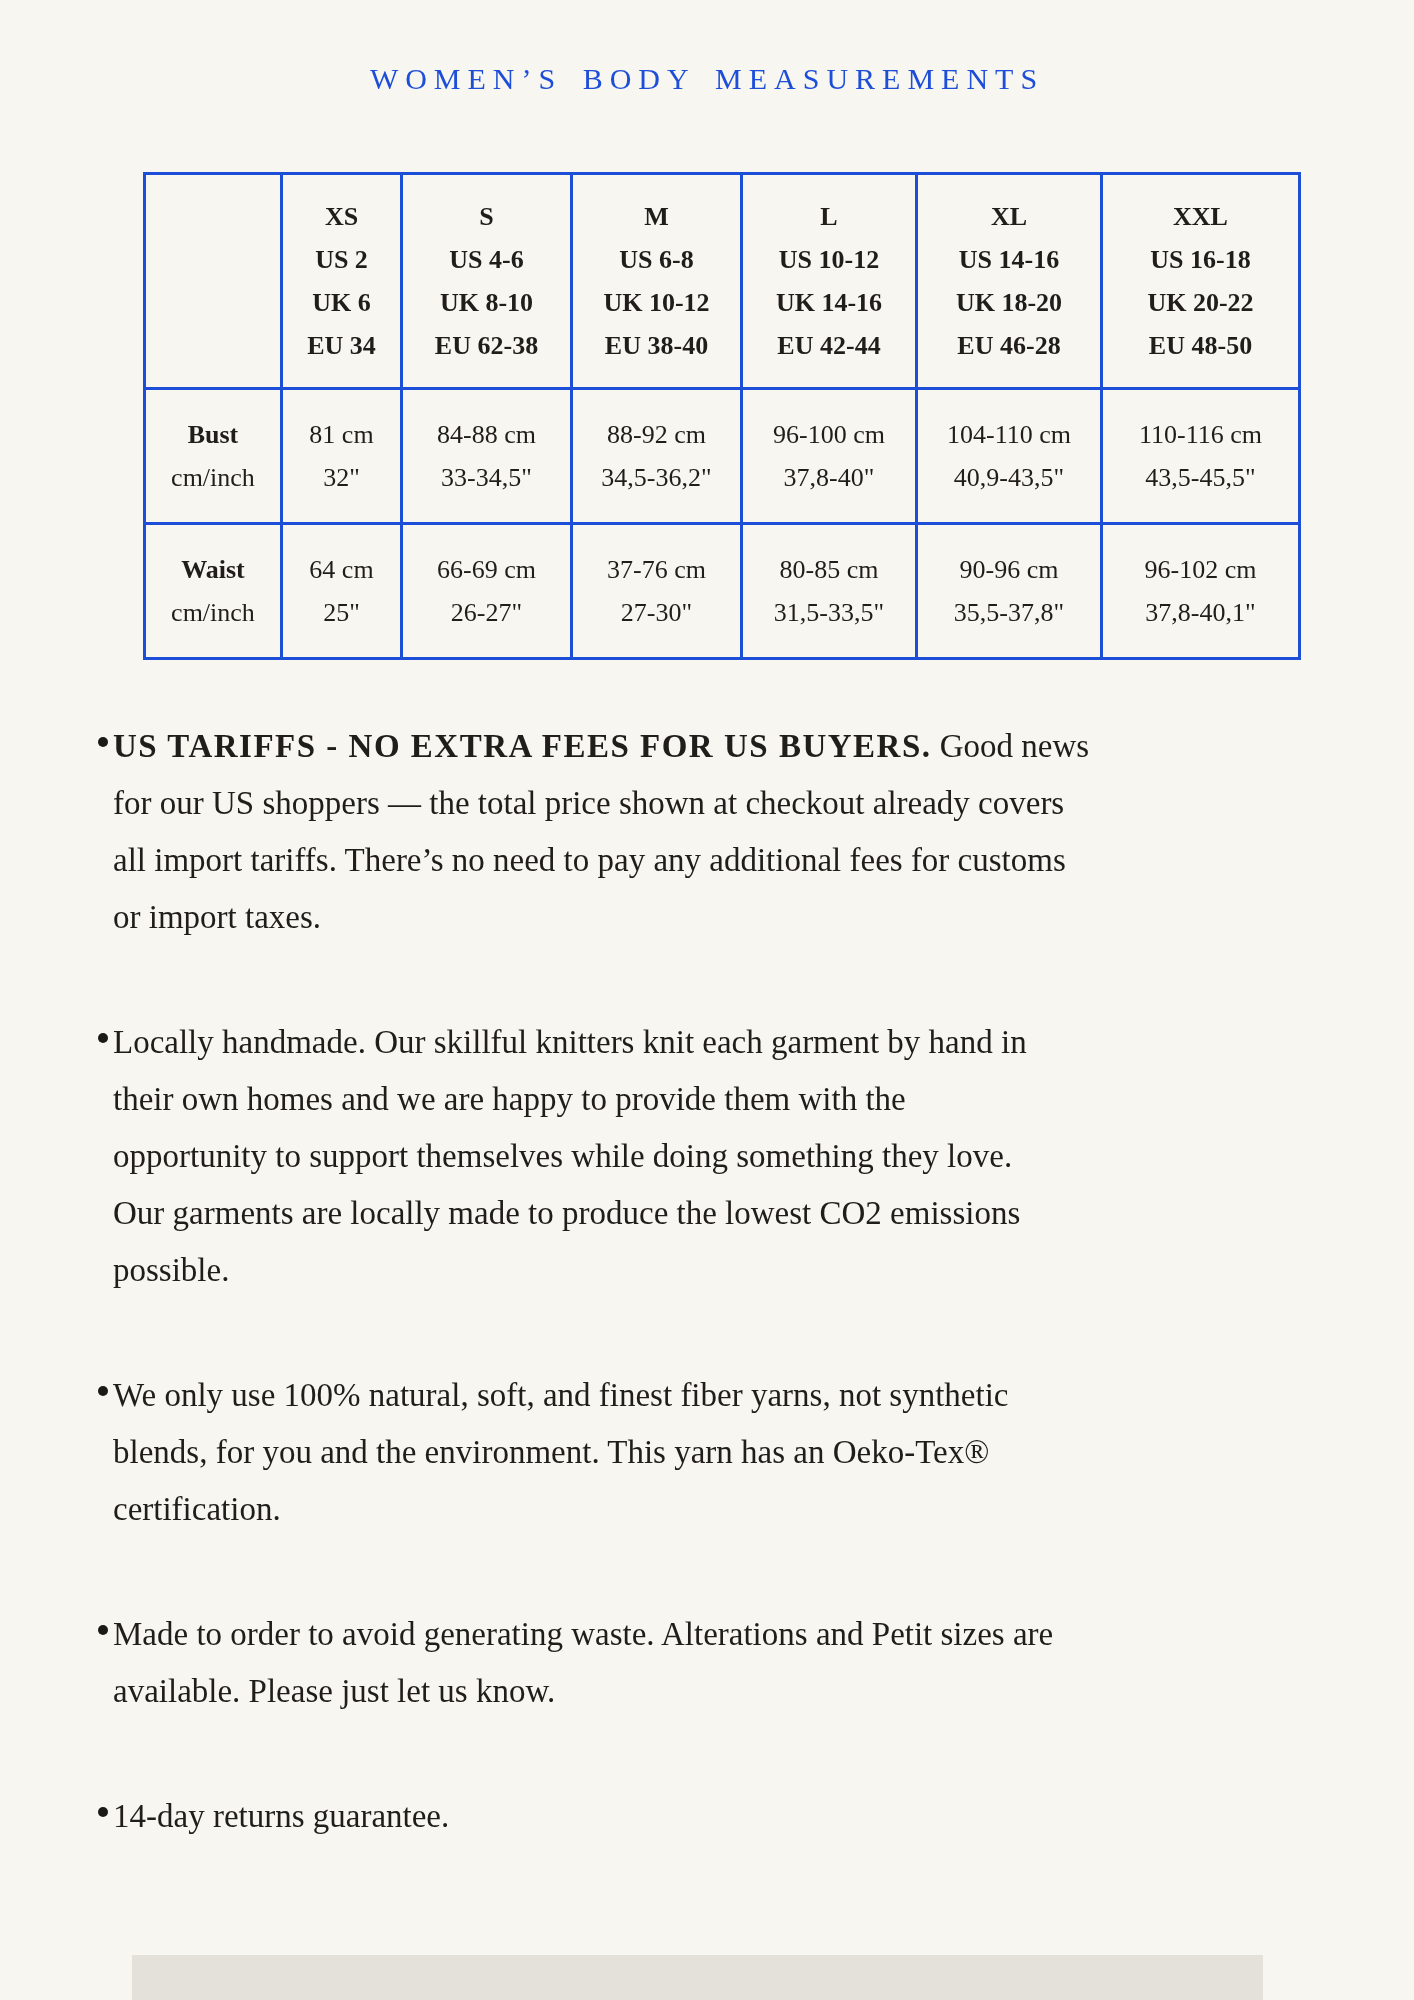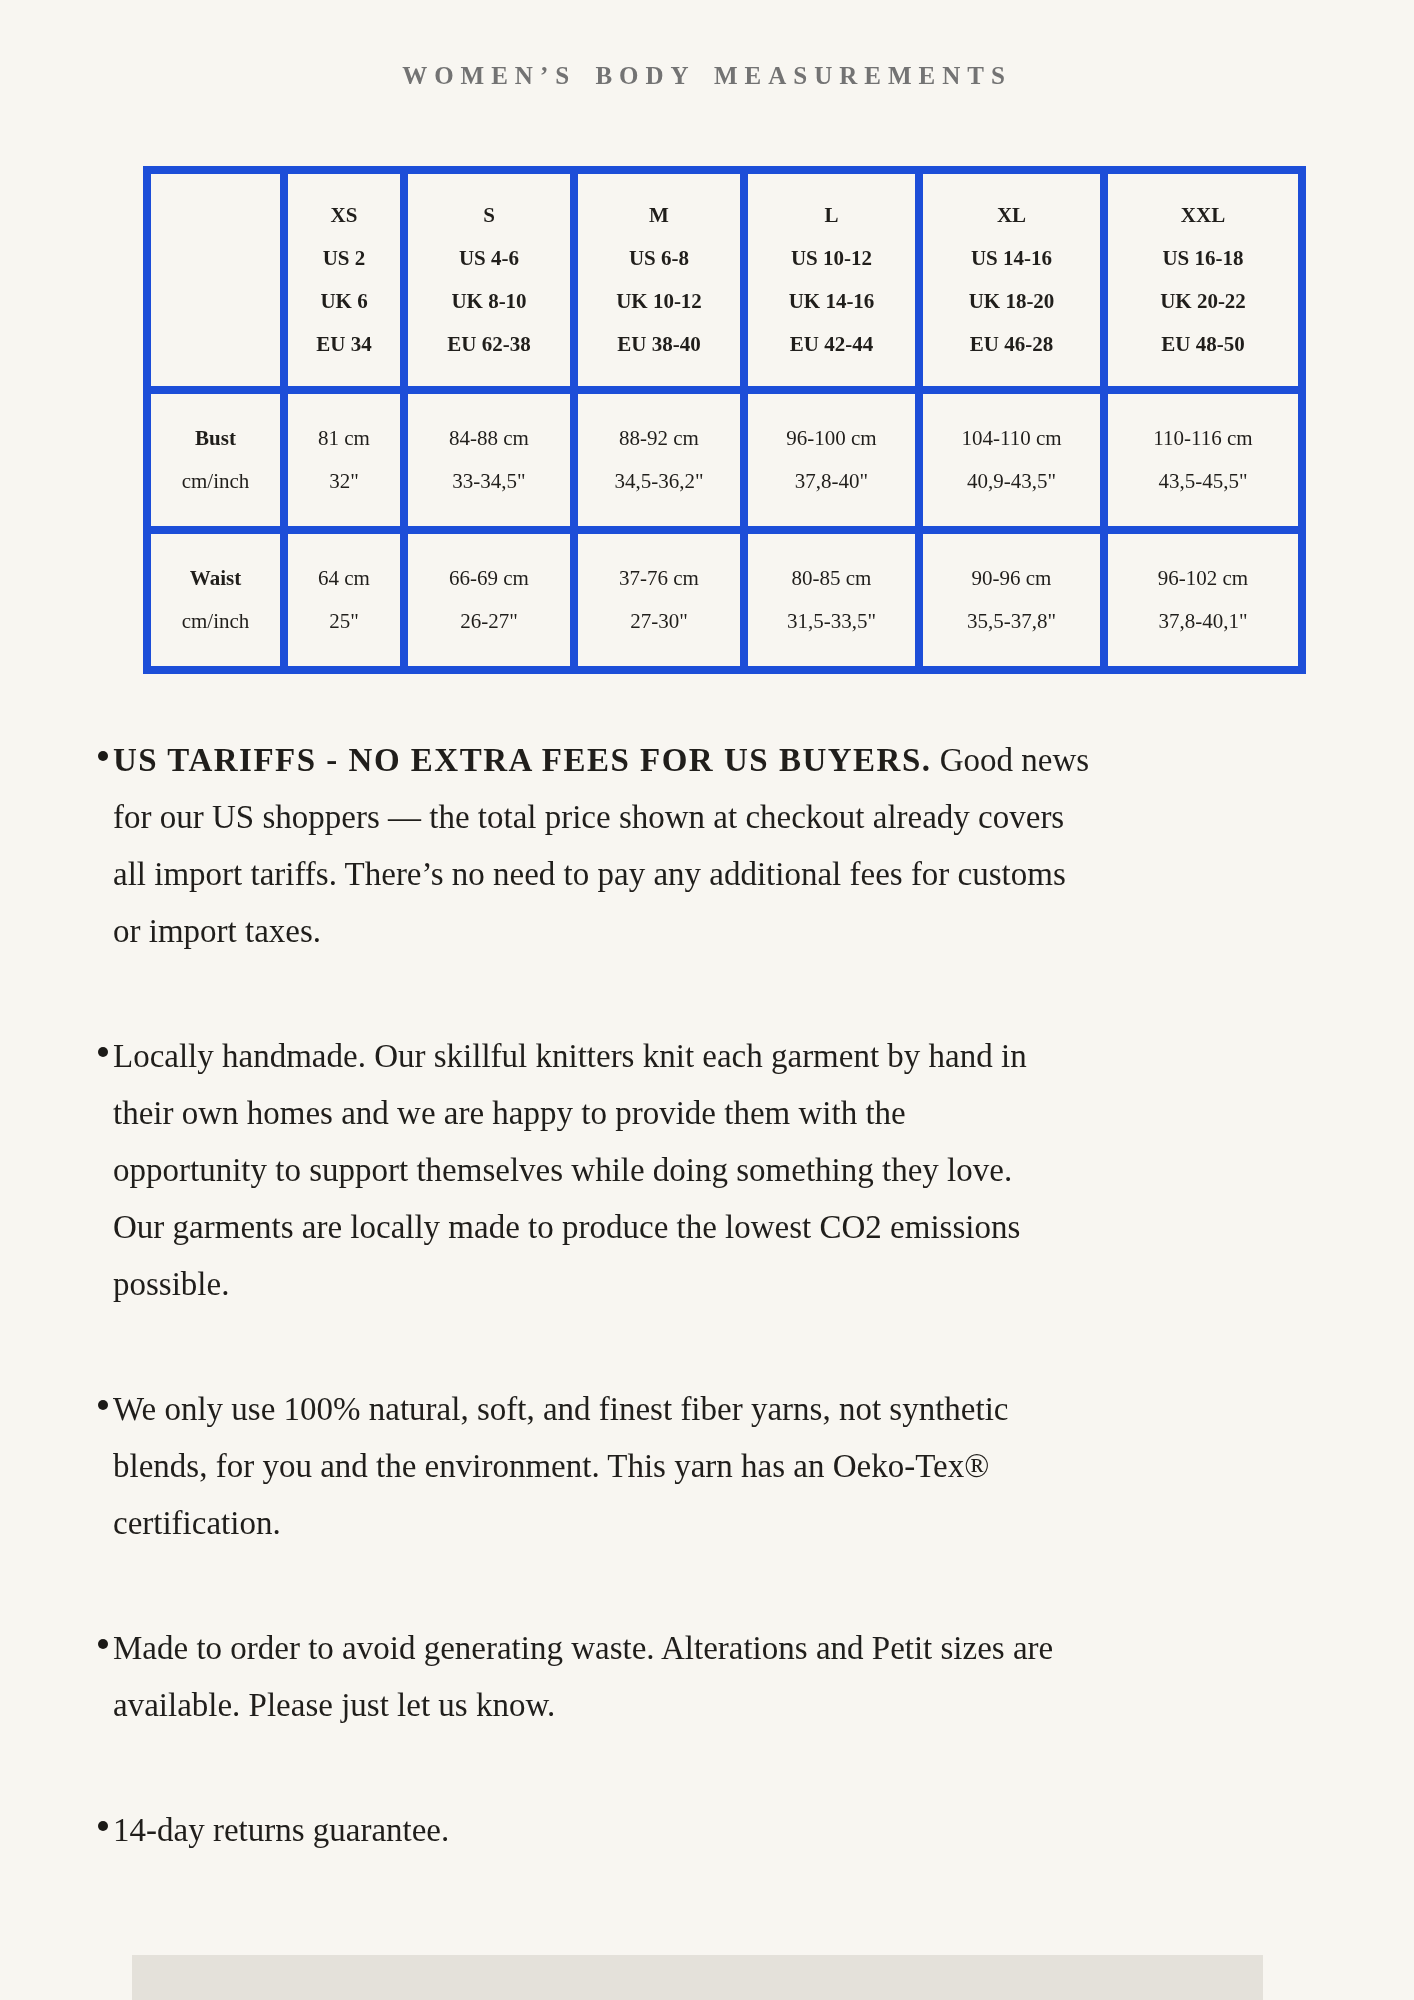--- a/index.html
+++ b/index.html
@@ -12,35 +12,35 @@
     position: relative;
   }
   .doc-header { text-align: center; padding-top: 46px; }
   .doc-title {
     font-size: 42px; font-weight: bold;
     letter-spacing: 11px;
     color: #191714;
   }
   .doc-subtitle {
     margin-top: 16px;
-    font-size: 25px; font-weight: bold;
+    font-size: 30px; font-weight: normal;
     letter-spacing: 7px; word-spacing: 6px;
-    color: #737373;
+    color: #1d4ed8;
   }
   table.size-table {
     border-collapse: collapse;
     table-layout: fixed;
     margin: 76px 0 0 143px;
     width: 1155px;
     text-align: center;
   }
   table.size-table th, table.size-table td {
-    border: 8px solid #1d4ed8;
+    border: 3px solid #1d4ed8;
     vertical-align: middle;
-    font-size: 21px;
+    font-size: 26px;
     line-height: 43px;
   }
   .hdr-cell { padding: 20px 4px; font-weight: bold; }
   .corner-cell { padding: 0; }
   .data-cell { padding: 23px 4px; font-weight: normal; }
   .label-cell { padding: 23px 4px; font-weight: normal; }
   .row-label { font-weight: bold; }
   .row-unit { font-weight: normal; }
   ul.bullet-list {
     list-style: none;

